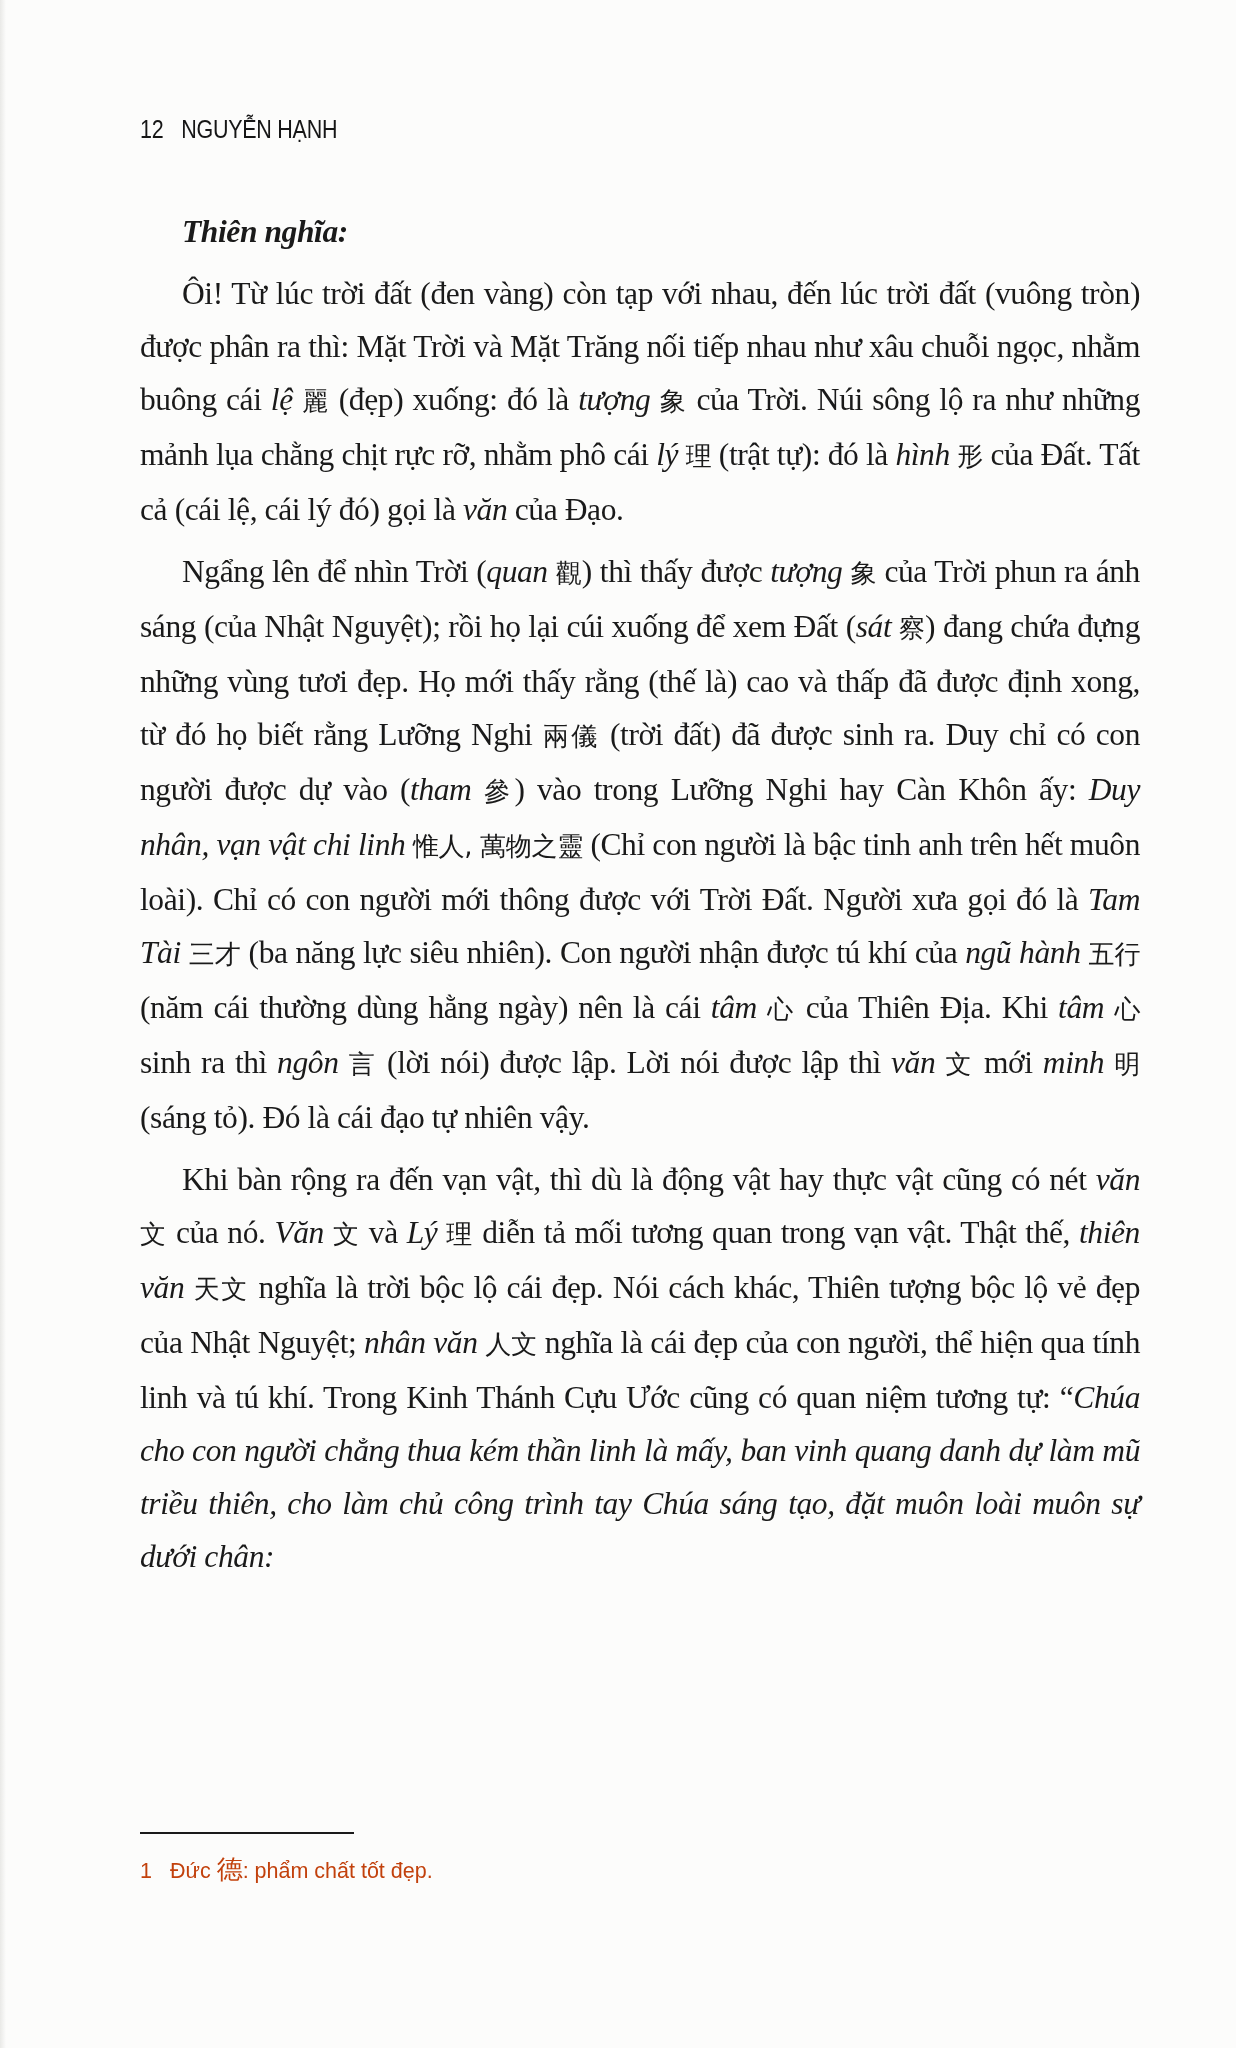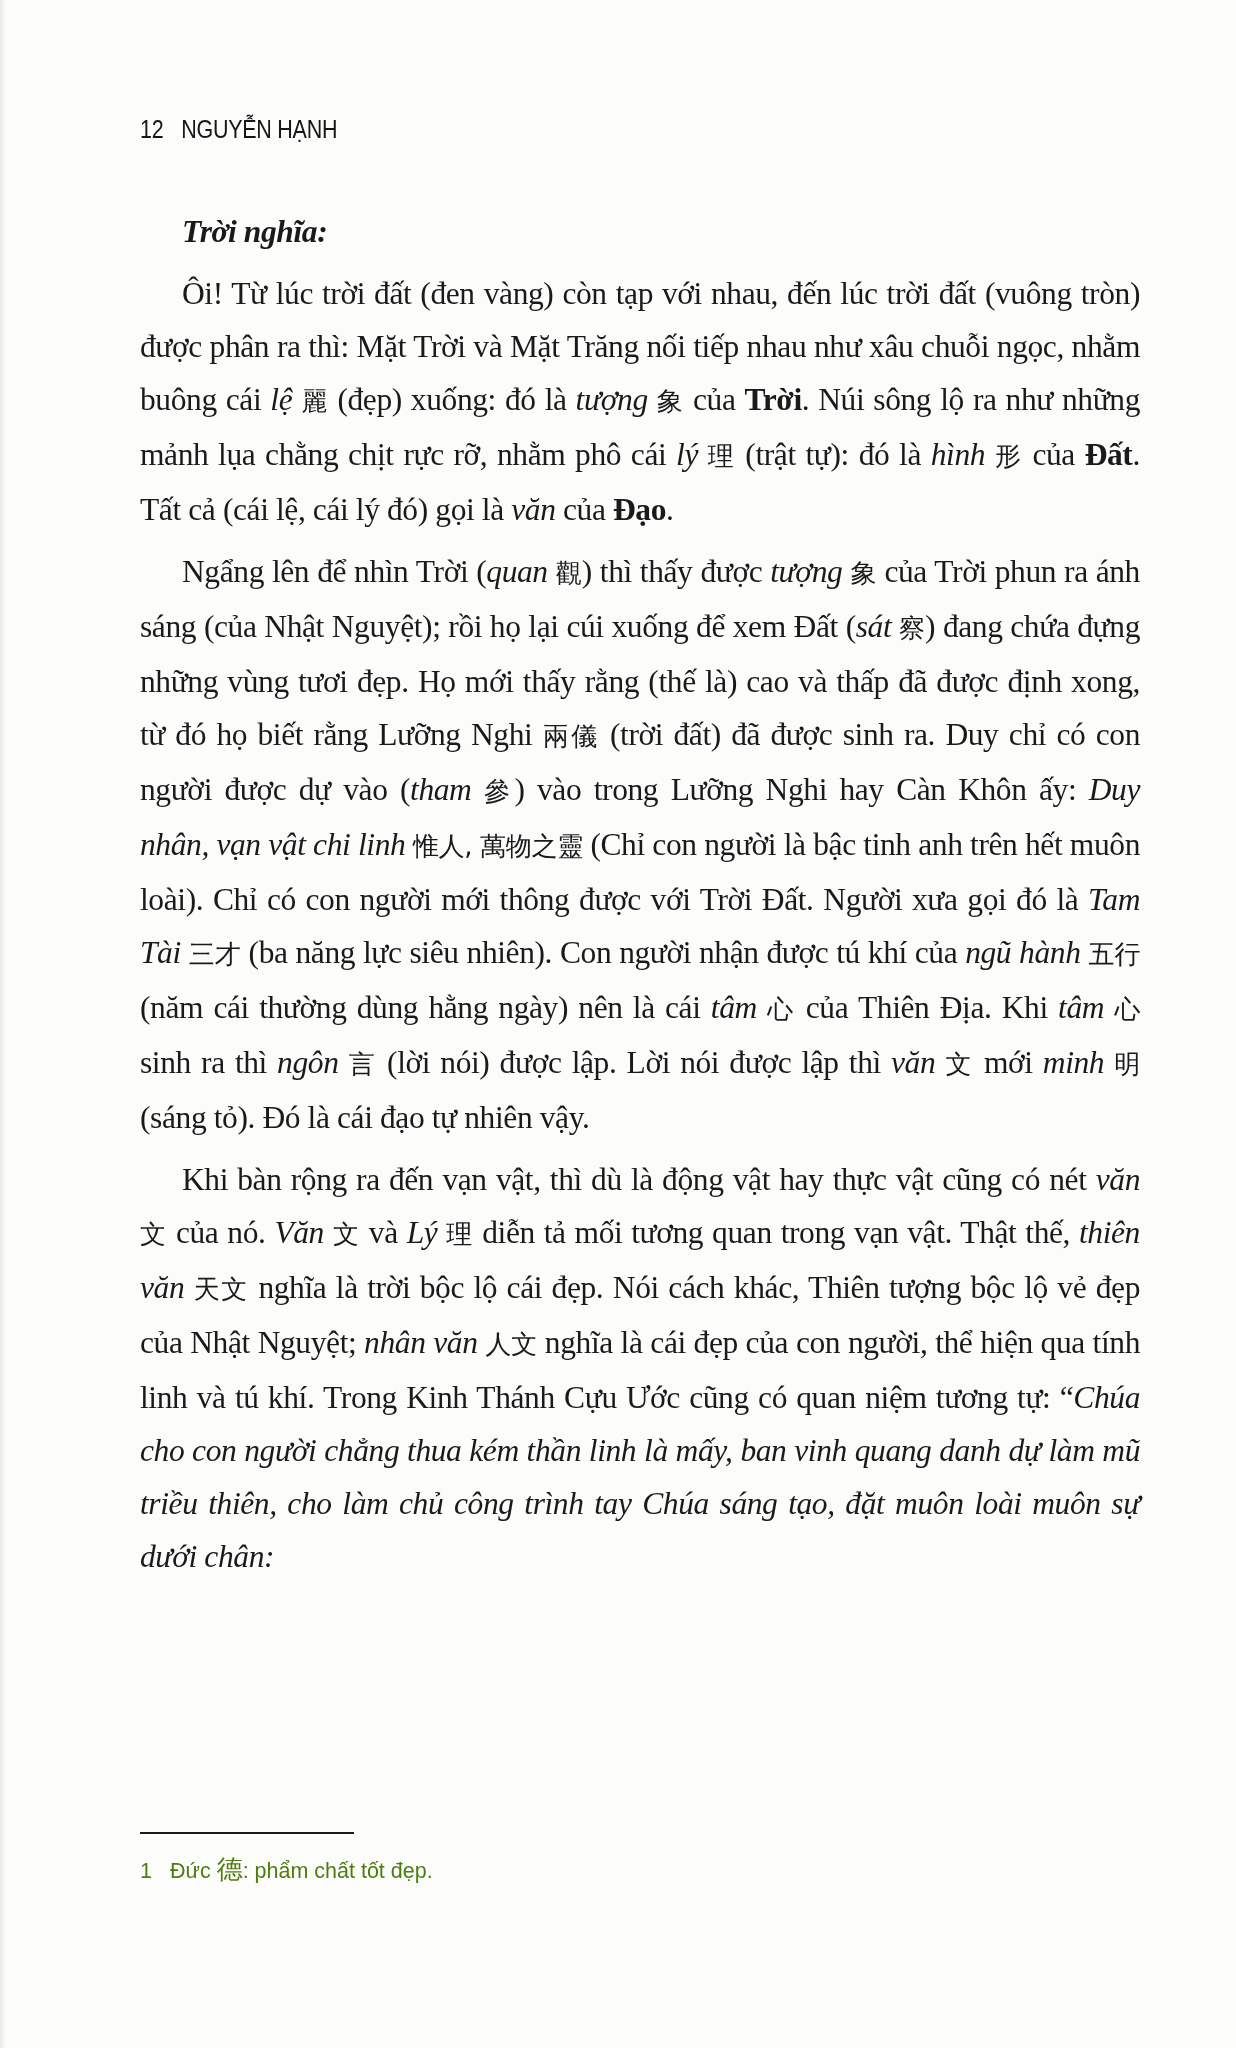--- a/index.html
+++ b/index.html
@@ -27,46 +27,46 @@
       font-size: 31.5px; line-height: 53px;
       text-align: justify;
       letter-spacing: -0.4px;
     }
     .section-heading {
       font-weight: bold; font-style: italic;
       margin: 0 0 9px 42px;
     }
     .content p { margin: 0 0 9px 0; text-indent: 42px; }
     .content i { }
-    .content b { font-weight: bold; margin-top: 41px; }
+    .content b { font-weight: normal; margin-top: 41px; }
     .han { font-family: "DejaVu Sans", sans-serif; font-size: 26px; font-style: normal; }
     sup { font-size: 17px; line-height: 0; vertical-align: 14px; }
     .footnote-rule {
       position: absolute; left: 140px; top: 1832px;
       width: 214px; height: 2px; background: #1a1a1a;
     }
     .footnote {
       position: absolute; left: 140px; top: 1852px;
       font-family: "Liberation Sans", sans-serif; font-size: 21.5px;
-      color: #4d7c0f;
+      color: #c2410c;
     }
     .footnote .fn-num { margin-right: 18px; }
   </style>
 </head>
 <body>
 
 <div class="page-edge"></div>
 
 <div class="running-head">
   <span class="page-num">12</span>
   <span>NGUYỄN HẠNH</span>
 </div>
 
 <div class="content">
-  <div class="section-heading">Trời nghĩa:</div>
+  <div class="section-heading">Thiên nghĩa:</div>
   <p><span>Ôi! Từ lúc trời đất (đen vàng) còn tạp với nhau, đến lúc trời đất (vuông tròn) được phân ra thì: Mặt Trời và Mặt Trăng nối tiếp nhau như xâu chuỗi ngọc, nhằm buông cái </span><i>lệ</i><span> </span><span class="han">麗</span><span> (đẹp) xuống: đó là </span><i>tượng</i><span> </span><span class="han">象</span><span> của </span><b>Trời</b><span>. Núi sông lộ ra như những mảnh lụa chằng chịt rực rỡ, nhằm phô cái </span><i>lý</i><span> </span><span class="han">理</span><span> (trật tự): đó là </span><i>hình</i><span> </span><span class="han">形</span><span> của </span><b>Đất</b><span>. Tất cả (cái lệ, cái lý đó) gọi là </span><i>văn</i><span> của </span><b>Đạo</b><span>.</span></p>
   <p><span>Ngẩng lên để nhìn Trời (</span><i>quan</i><span> </span><span class="han">觀</span><span>) thì thấy được </span><i>tượng</i><span> </span><span class="han">象</span><span> của Trời phun ra ánh sáng (của Nhật Nguyệt); rồi họ lại cúi xuống để xem Đất (</span><i>sát</i><span> </span><span class="han">察</span><span>) đang chứa đựng những vùng tươi đẹp. Họ mới thấy rằng (thế là) cao và thấp đã được định xong, từ đó họ biết rằng Lưỡng Nghi </span><span class="han">兩儀</span><span> (trời đất) đã được sinh ra. Duy chỉ có con người được dự vào (</span><i>tham</i><span> </span><span class="han">參</span><span>) vào trong Lưỡng Nghi hay Càn Khôn ấy: </span><i>Duy nhân, vạn vật chi linh</i><span> </span><span class="han">惟人, 萬物之靈</span><span> (Chỉ con người là bậc tinh anh trên hết muôn loài). Chỉ có con người mới thông được với Trời Đất. Người xưa gọi đó là </span><i>Tam Tài</i><span> </span><span class="han">三才</span><span> (ba năng lực siêu nhiên). Con người nhận được tú khí của </span><i>ngũ hành</i><span> </span><span class="han">五行</span><span> (năm cái thường dùng hằng ngày) nên là cái </span><i>tâm</i><span> </span><span class="han">心</span><span> của Thiên Địa. Khi </span><i>tâm</i><span> </span><span class="han">心</span><span> sinh ra thì </span><i>ngôn</i><span> </span><span class="han">言</span><span> (lời nói) được lập. Lời nói được lập thì </span><i>văn</i><span> </span><span class="han">文</span><span> mới </span><i>minh</i><span> </span><span class="han">明</span><span> (sáng tỏ). Đó là cái đạo tự nhiên vậy.</span></p>
   <p><span>Khi bàn rộng ra đến vạn vật, thì dù là động vật hay thực vật cũng có nét </span><i>văn</i><span> </span><span class="han">文</span><span> của nó. </span><i>Văn</i><span> </span><span class="han">文</span><span> và </span><i>Lý</i><span> </span><span class="han">理</span><span> diễn tả mối tương quan trong vạn vật. Thật thế, </span><i>thiên văn</i><span> </span><span class="han">天文</span><span> nghĩa là trời bộc lộ cái đẹp. Nói cách khác, Thiên tượng bộc lộ vẻ đẹp của Nhật Nguyệt; </span><i>nhân văn</i><span> </span><span class="han">人文</span><span> nghĩa là cái đẹp của con người, thể hiện qua tính linh và tú khí. Trong Kinh Thánh Cựu Ước cũng có quan niệm tương tự: “</span><i>Chúa cho con người chẳng thua kém thần linh là mấy, ban vinh quang danh dự làm mũ triều thiên, cho làm chủ công trình tay Chúa sáng tạo, đặt muôn loài muôn sự dưới chân:</i></p>
 </div>
 
 <div class="footnote-rule"></div>
 <div class="footnote">
   <span class="fn-num">1</span><span>Đức</span> <span class="han">德</span><span>: phẩm chất tốt đẹp.</span>
 </div>
 

